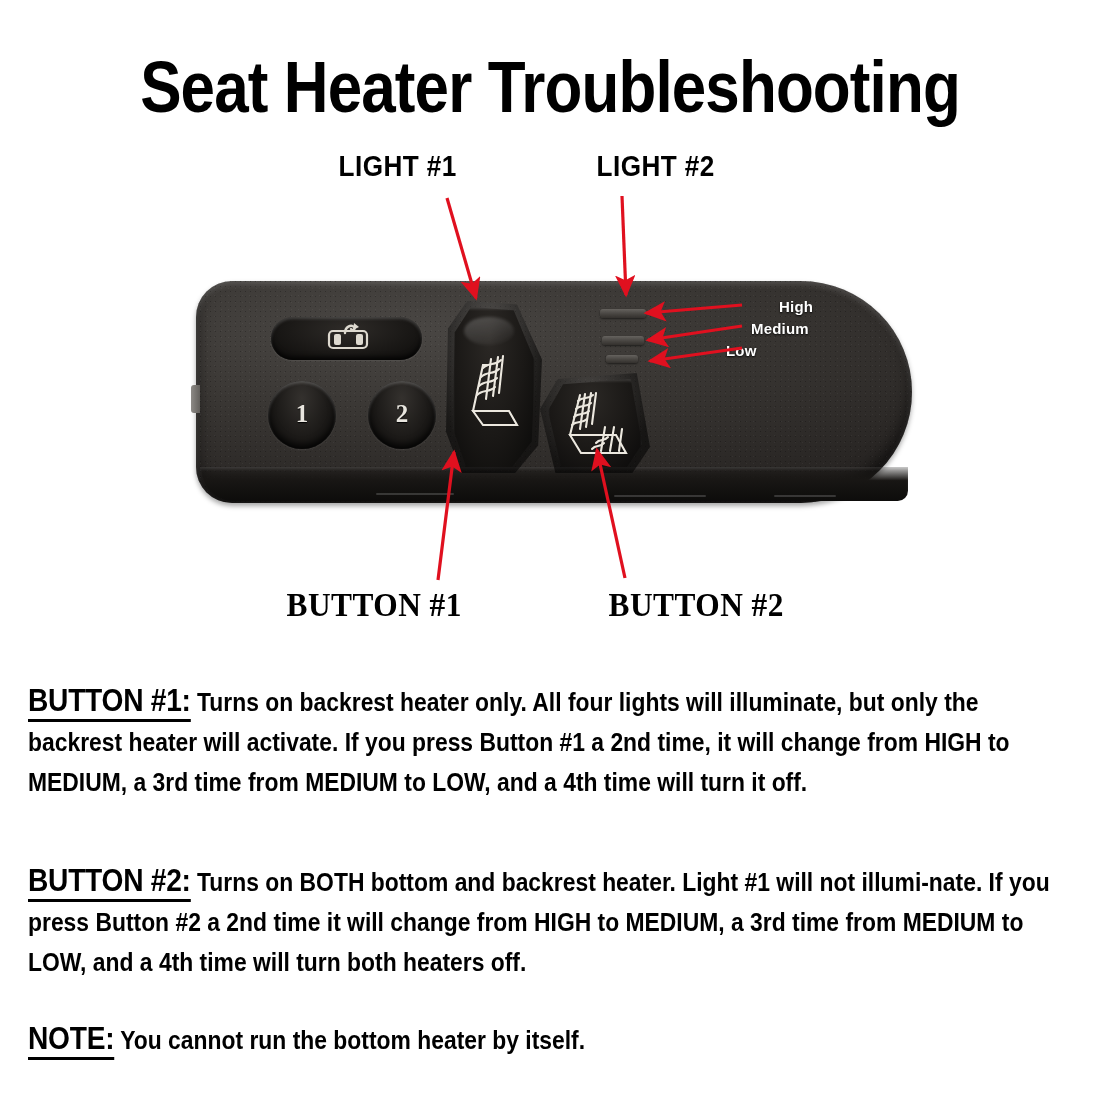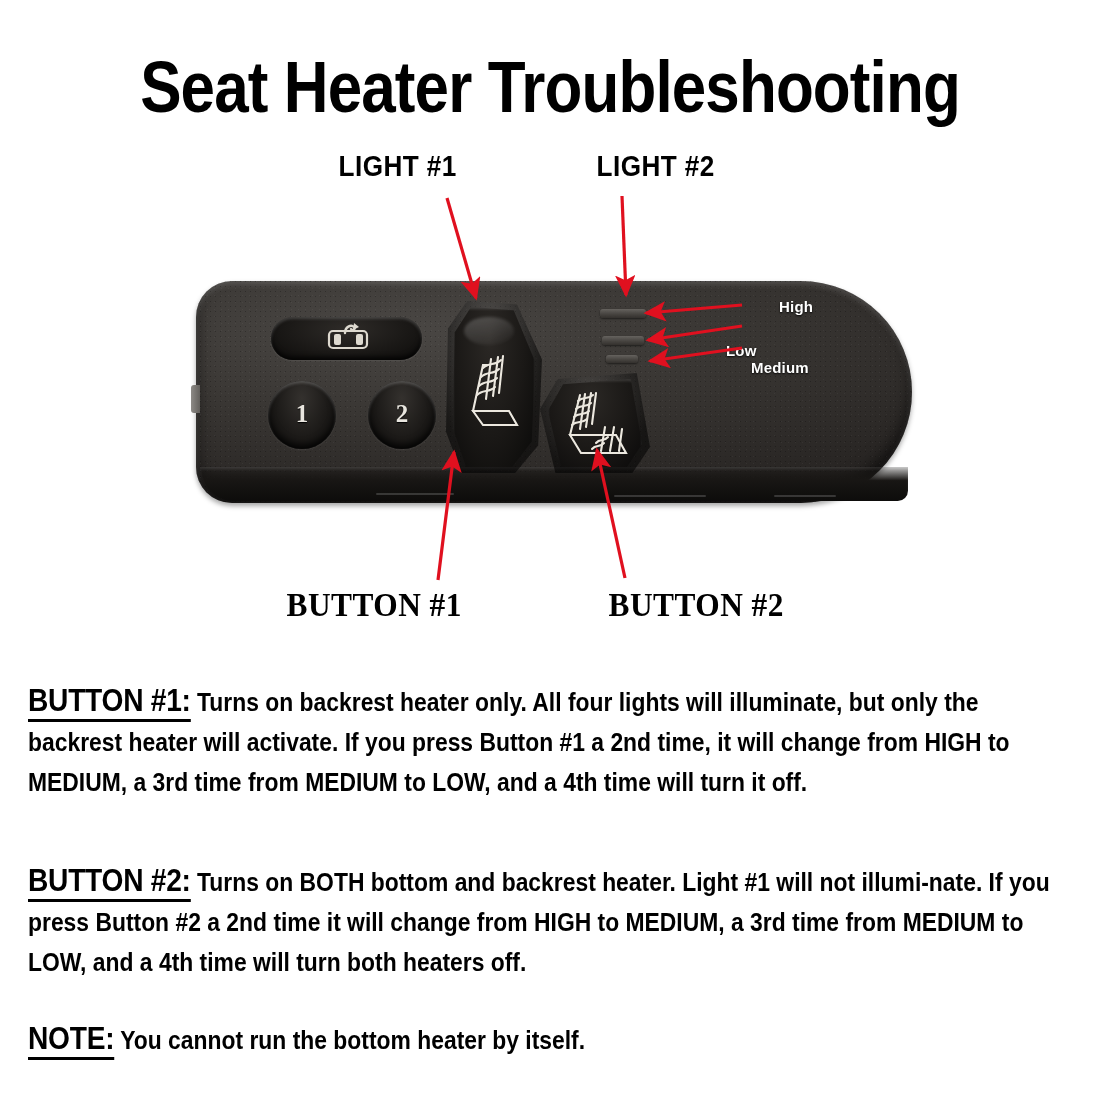--- a/index.html
+++ b/index.html
@@ -156,21 +156,21 @@
   #led-low{left:410px;top:74px;width:32px;height:8px;}
 
   
   .lvl{
     position:absolute;color:#fff;font-size:15px;font-weight:bold;
     font-family:"Liberation Sans","DejaVu Sans",sans-serif;
     letter-spacing:.2px;text-shadow:0 1px 2px rgba(0,0,0,.9);
     white-space:nowrap;
   }
   #lvl-high{left:751px;top:298px;margin-left:28px;}
-  #lvl-medium{left:751px;top:320px;margin-top:39px;}
+  #lvl-medium{left:751px;top:320px;}
   #lvl-low{left:726px;top:342px;}
 
   
   .body-block{
     position:absolute;left:28px;width:1046px;
     color:#000;
     font-family:"Liberation Sans","DejaVu Sans",sans-serif;
     font-size:26px;
     font-weight:bold;
     line-height:40px;

